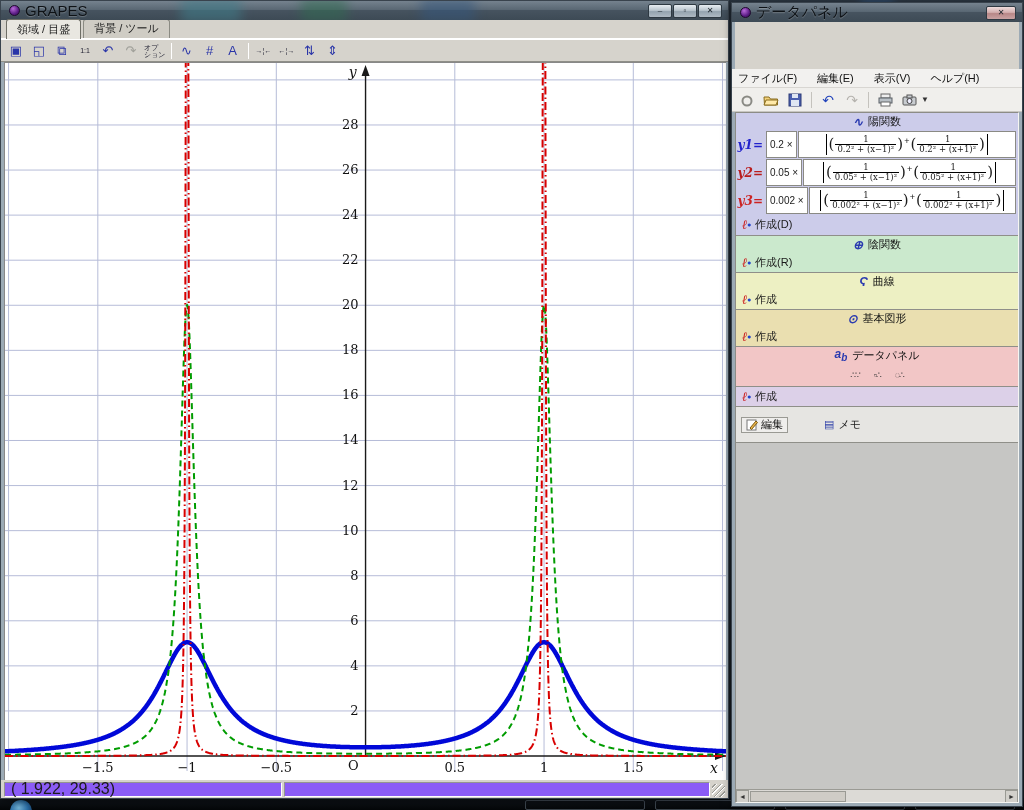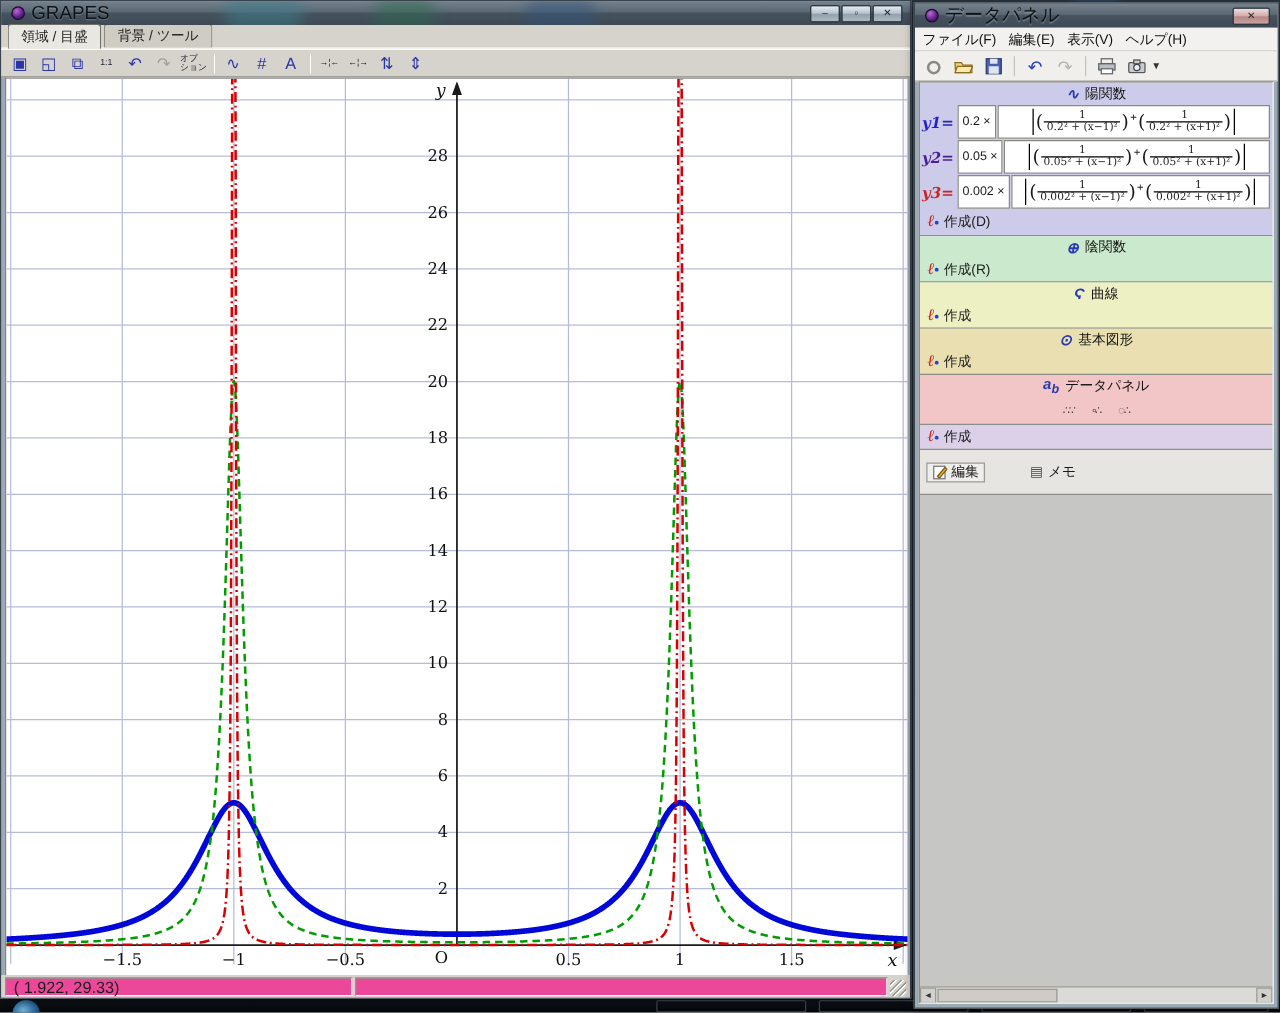--- a/index.html
+++ b/index.html
@@ -44,29 +44,29 @@
   .tbtn.small-text { font-size:7px; line-height:7px; color:#223; white-space:pre-line; }
   .tbtn.disabled { color:#a0a09a; }
   .tsep { width:1px; height:16px; background:#9a9a92; border-right:1px solid #fff; margin:0 3px; }
 
   .plot-wrap { position:relative; width:722px; height:718px; margin-left:3px; background:#fff;
     border-top:1px solid #888; border-left:1px solid #888; overflow:hidden; }
   .plot-wrap svg { position:absolute; left:0; top:0; }
 
   .statusbar { height:18px; margin-top:auto; background:#d6d3cc; display:flex; align-items:center; padding:1px 3px; gap:2px; }
   .status-cell { height:15px; border:1px solid #949490; border-right-color:#fff; border-bottom-color:#fff;
-    background:#ec4899; font-size:13px; padding:2px 6px; display:flex; align-items:center; }
+    background:#8b5cf6; font-size:16px; padding:2px 6px; display:flex; align-items:center; }
   .status-cell.coords { width:278px; }
   .status-cell.fill { flex:1; }
   .resize-grip { width:13px; height:13px; align-self:flex-end;
     background:repeating-linear-gradient(135deg,transparent 0 2px,#9a9a94 2px 3px,#fff 3px 4px); }
 
   
   #panel-win { left:731px; top:2px; width:292px; height:805px; display:flex; flex-direction:column; }
-  .menubar { height:19px; background:#f2f1ef; border-bottom:1px solid #d8d6d2; display:flex; align-items:center; padding:0 6px; gap:10px; font-size:11px; color:#111; }
+  .menubar { height:19px; background:#f2f1ef; border-bottom:1px solid #d8d6d2; display:flex; align-items:center; padding:0 6px; gap:20px; font-size:11px; color:#111;margin-top:47px; }
   .ptoolbar { height:24px; background:#f0efec; border-bottom:1px solid #c9c7c2; display:flex; align-items:center; padding:0 5px; gap:4px; }
   .pbtn { width:20px; height:20px; display:flex; align-items:center; justify-content:center; border-radius:2px; }
   .pbtn.arrow-glyph { font-size:14px; color:#2244bb; }
   .pbtn.disabled { color:#b5b3ae; }
   .psep { width:1px; height:16px; background:#c4c2bd; margin:0 2px; }
   .dd-arrow { font-size:8px; color:#333; margin-left:-2px; }
 
   .panel-content { flex:1; margin:0 3px 3px 3px; border:1px solid #8c8c86; border-right-color:#f5f5f2; border-bottom-color:#f5f5f2;
     background:#c6c6c4; display:flex; flex-direction:column; overflow:hidden; }
   .section { border-bottom:1px solid #8f8f89; box-shadow:0 1px 0 #ffffff; }
@@ -319,21 +319,21 @@
             <span class="frac">
               <span>1</span>
               <span class="den">0.2² + (x+1)²</span>
             </span>
             <span class="paren">)</span>
             <span class="abar"></span>
         </span>
       </div>
 
       <div class="func-row">
-        <span class="flabel" style="color:#4c1d95">y2=</span>
+        <span class="flabel" style="color:#b91c1c">y2=</span>
         <span class="field coef-field">0.05 ×</span>
         <span class="field expr-field">
           <span class="abar"></span>
             <span class="paren">(</span>
             <span class="frac">
               <span>1</span>
               <span class="den">0.05² + (x−1)²</span>
             </span>
             <span class="paren">)</span>
             <span class="plusop">+</span>

